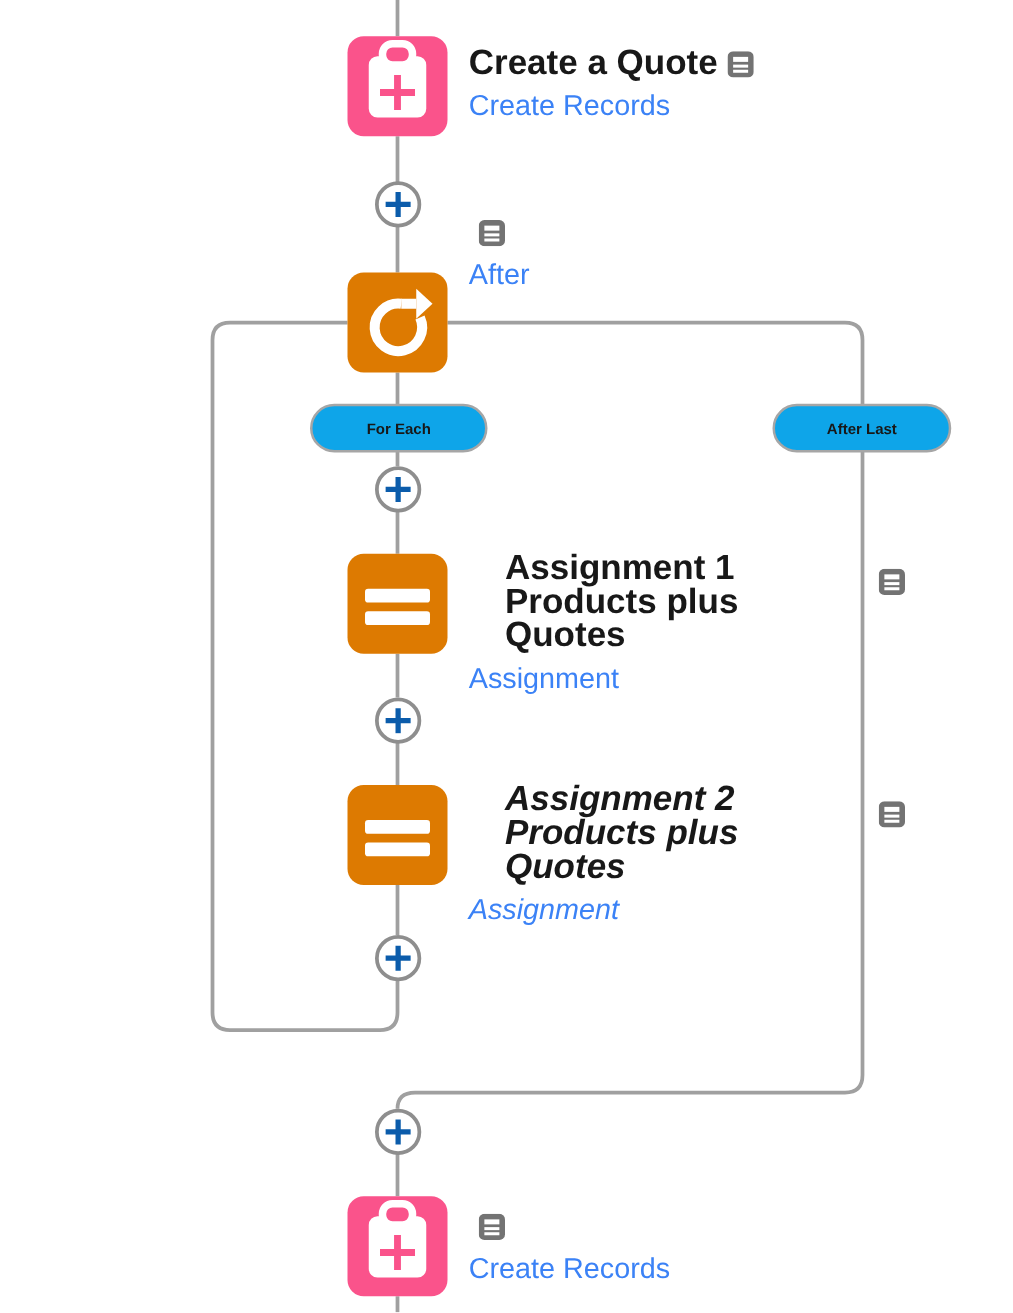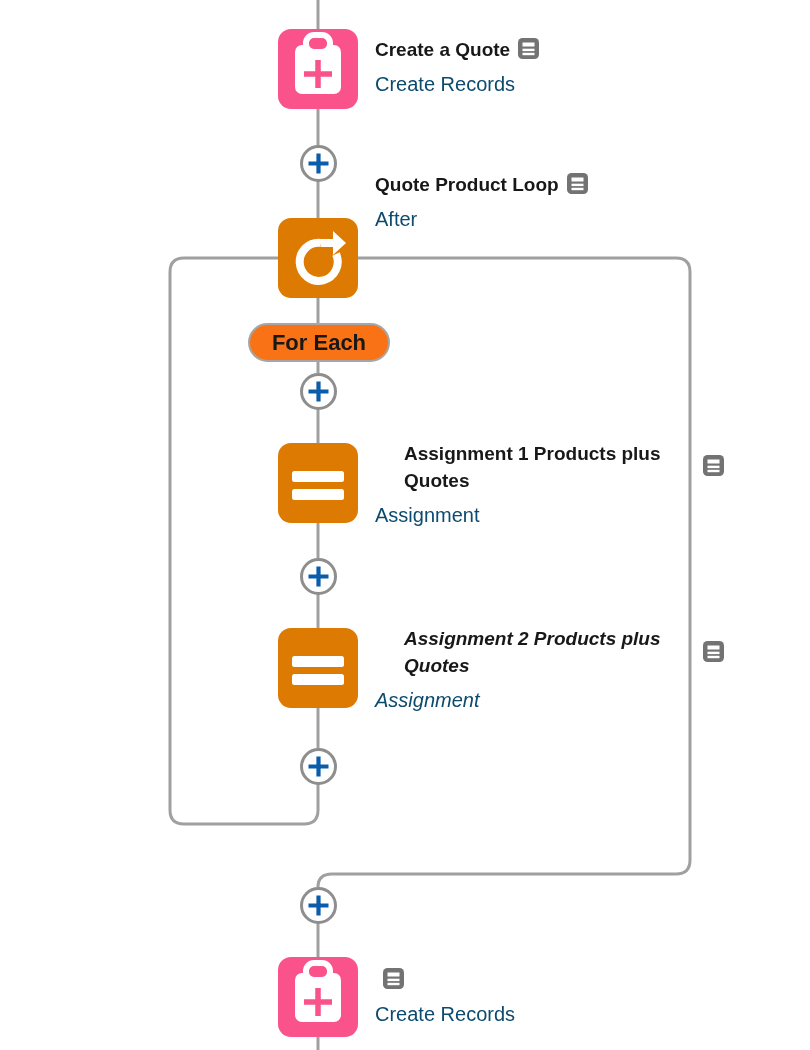--- a/index.html
+++ b/index.html
@@ -22,23 +22,23 @@
   .icon-n4 { left:278px; top:628px; }
   .icon-n5 { left:278px; top:957px; }
 
   
   .node-text { position:absolute; color:#181818; }
   .text-n1 { left:375px; top:36px; }
   .text-n2 { left:375px; top:171px; }
   .text-n3 { left:375px; top:440px; width:305px; }
   .text-n4 { left:375px; top:625px; width:305px;font-style:italic; }
   .text-n5 { left:375px; top:966px; }
-  .node-title { font-size:19px; font-weight:bold; line-height:27px; color:#181818; white-space:nowrap; }
+  .node-title { font-size:28px; font-weight:bold; line-height:27px; color:#181818; white-space:nowrap; }
   .text-n3 .node-title, .text-n4 .node-title { white-space:normal;margin-left:29px; }
-  .node-subtitle { font-size:20px; line-height:26px; color:#0c4a6e; margin-top:8px; }
+  .node-subtitle { font-size:23px; line-height:26px; color:#3b82f6; margin-top:8px; }
 
   
   .desc-badge { display:inline-block; width:21px; height:21px; vertical-align:-3px; margin-left:8px; cursor:pointer; }
   .desc-floating { position:absolute; margin:0; vertical-align:baseline; }
   .desc-n3 { left:703px; top:455px; }
   .desc-n4 { left:703px; top:641px; }
 
   
   .plus-btn {
     position:absolute; width:37px; height:37px; box-sizing:border-box;
@@ -46,24 +46,24 @@
     display:flex; align-items:center; justify-content:center; cursor:pointer;
   }
   .plus-1 { left:299.5px; top:144.5px; }
   .plus-2 { left:299.5px; top:372.5px; }
   .plus-3 { left:299.5px; top:557.5px; }
   .plus-4 { left:299.5px; top:747.5px; }
   .plus-5 { left:299.5px; top:886.5px; }
 
   
   .pill {
-    position:absolute; height:39px; box-sizing:border-box; background:#f97316;
+    position:absolute; height:39px; box-sizing:border-box; background:#0ea5e9;
     border:2px solid #a6a6a6; border-radius:20px;
     display:flex; align-items:center; justify-content:center;
-    font-size:22px; font-weight:bold; color:#181818;
+    font-size:12px; font-weight:bold; color:#181818;
   }
   .pill-for-each  { left:248px; top:323px; width:142px; }
   .pill-after-last{ left:618px; top:323px; width:143px; }
 </style>
 </head>
 <body>
 
 <div class="canvas">
 
   <svg class="connectors" width="810" height="1050" viewBox="0 0 810 1050">
@@ -101,31 +101,34 @@
   </div>
 
   <div class="node-icon bg-orange icon-n2">
     <svg width="80" height="80" viewBox="0 0 80 80">
       <path d="M43 25 A19 19 0 1 0 58 36" fill="none" stroke="#ffffff" stroke-width="8"></path>
       <path d="M43 25 H55" stroke="#ffffff" stroke-width="8"></path>
       <path d="M55 13 V37 L68 25 Z" fill="#ffffff"></path>
     </svg>
   </div>
   <div class="node-text text-n2">
-    <div class="node-title"><span>Quote Product Loop</span><span class="desc-badge"><svg width="21" height="21" viewBox="0 0 21 21">
+    <div class="node-title"><span class="desc-badge"><svg width="21" height="21" viewBox="0 0 21 21">
             <rect width="21" height="21" rx="4.5" fill="#737373"></rect>
             <rect x="4.5" y="4.5" width="12" height="4" fill="#fff"></rect>
             <rect x="4.5" y="10.7" width="12" height="2.4" fill="#fff"></rect>
             <rect x="4.5" y="14.8" width="12" height="2.4" fill="#fff"></rect>
           </svg></span></div>
     <div class="node-subtitle">After</div>
   </div>
 
   <div class="pill pill-for-each">
     <span>For Each</span>
+  </div>
+  <div class="pill pill-after-last">
+    <span>After Last</span>
   </div>
 
   <div class="node-icon bg-orange icon-n3">
     <svg width="80" height="80" viewBox="0 0 80 80">
       <rect x="14" y="28" width="52" height="11" rx="2.5" fill="#ffffff"></rect>
       <rect x="14" y="46" width="52" height="11" rx="2.5" fill="#ffffff"></rect>
     </svg>
   </div>
   <div class="node-text text-n3">
     <div class="node-title">Assignment 1 Products plus Quotes</div>

